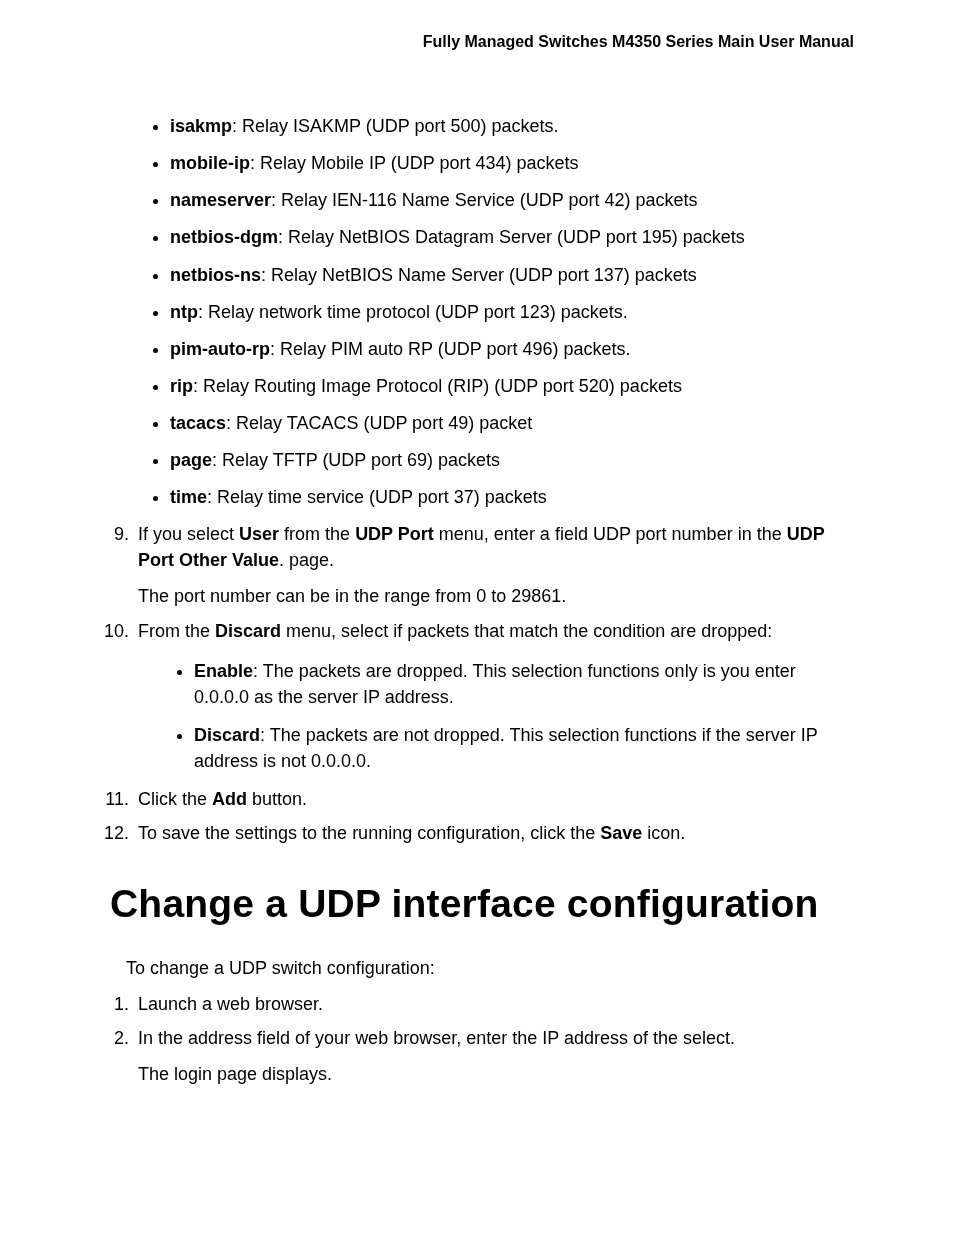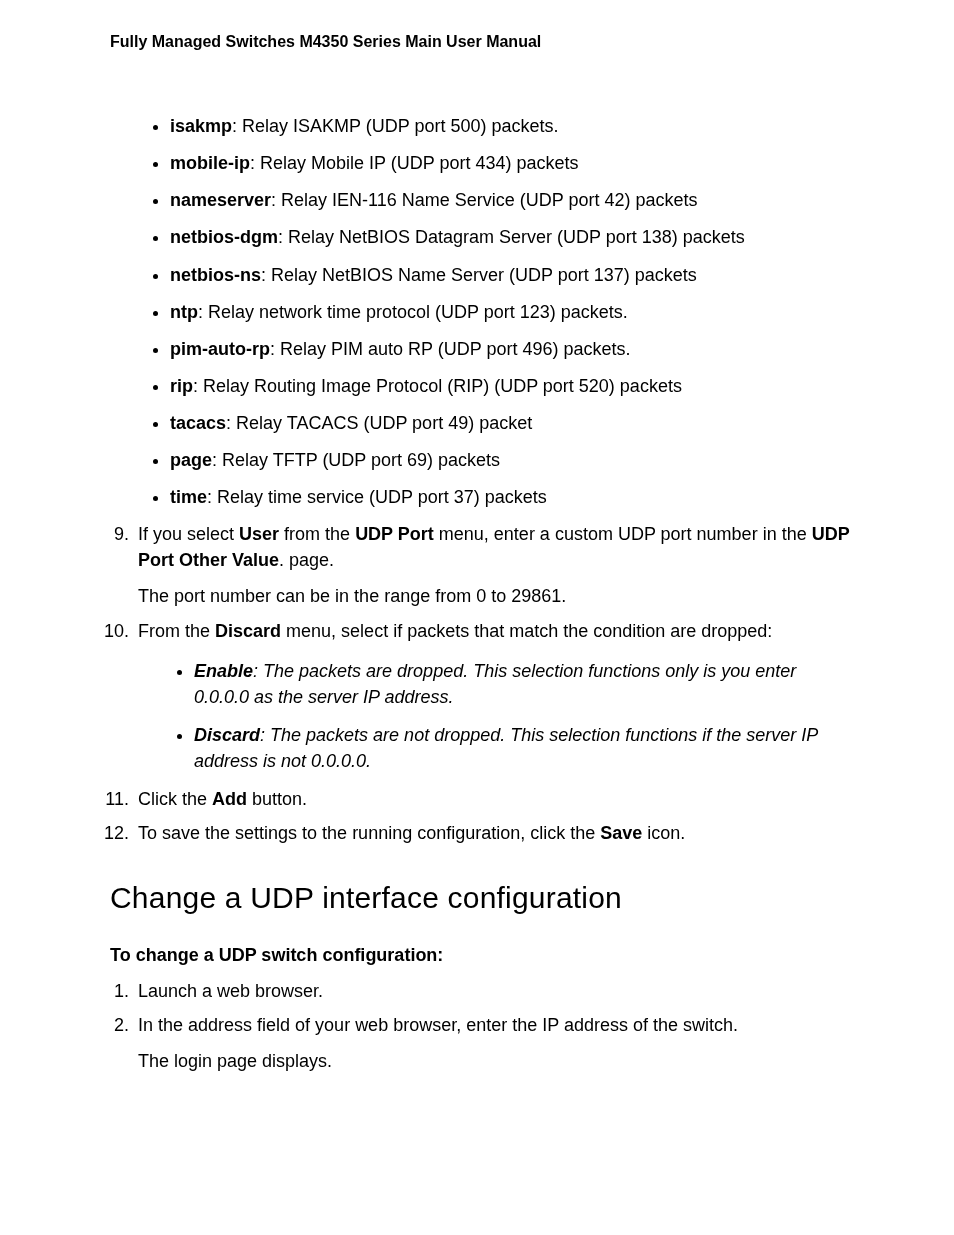--- a/index.html
+++ b/index.html
@@ -10,21 +10,21 @@
     padding: 0;
     width: 954px;
     font-size: 18px;
     line-height: 1.45;
   }
   .page {
     padding: 30px 100px 40px 110px;
     box-sizing: border-box;
   }
   .header-title {
-    text-align: left;
+    text-align: right;
     font-weight: bold;
     font-size: 16px;
     margin-bottom: 60px;
   }
   ul.bullets {
     list-style: disc;
     padding-left: 60px;
     margin: 0 0 6px 0;
   }
   ul.bullets li {
@@ -42,61 +42,60 @@
   ol.numbered > li > p {
     margin: 10px 0 0 0;
   }
   ol.numbered ul {
     list-style: disc;
     padding-left: 56px;
     margin: 14px 0 10px 0;
   }
   ol.numbered ul li {
     margin-bottom: 12px;
-    font-style: italic;
   }
   h2.section-heading {
-    font-weight: 400;
-    font-size: 30px;
+    font-weight: 700;
+    font-size: 39px;
     margin: 30px 0 22px 0;
     letter-spacing: 0.2px;
   }
   .subhead {
-    font-weight: bold;
-    margin: 0 0 10px 0;
+    font-weight: normal;
+    margin: 0 0 10px 16px;
   }
   .link {
     text-decoration: underline;
   }
   .bold { font-weight: bold; }
 </style>
 </head>
 <body>
 
 <div class="page">
 
   <div class="header-title">Fully Managed Switches M4350 Series Main User Manual</div>
 
   <ul class="bullets">
     <li><span class="bold">isakmp</span><span>: Relay ISAKMP (UDP port 500) packets.</span></li>
     <li><span class="bold">mobile-ip</span><span>: Relay Mobile IP (UDP port 434) packets</span></li>
     <li><span class="bold">nameserver</span><span>: Relay IEN-116 Name Service (UDP port 42) packets</span></li>
-    <li><span class="bold">netbios-dgm</span><span>: Relay NetBIOS Datagram Server (UDP port 138) packets</span></li>
+    <li><span class="bold">netbios-dgm</span><span>: Relay NetBIOS Datagram Server (UDP port 195) packets</span></li>
     <li><span class="bold">netbios-ns</span><span>: Relay NetBIOS Name Server (UDP port 137) packets</span></li>
     <li><span class="bold">ntp</span><span>: Relay network time protocol (UDP port 123) packets.</span></li>
     <li><span class="bold">pim-auto-rp</span><span>: Relay PIM auto RP (UDP port 496) packets.</span></li>
     <li><span class="bold">rip</span><span>: Relay Routing Image Protocol (RIP) (UDP port 520) packets</span></li>
     <li><span class="bold">tacacs</span><span>: Relay TACACS (UDP port 49) packet</span></li>
     <li><span class="bold">page</span><span>: Relay TFTP (UDP port 69) packets</span></li>
     <li><span class="bold">time</span><span>: Relay time service (UDP port 37) packets</span></li>
   </ul>
 
   <ol class="numbered" start="9">
     <li>
-      <span>If you select </span><span class="bold">User</span><span> from the </span><span class="bold">UDP Port</span><span> menu, enter a custom UDP port number in the </span><span class="bold">UDP Port Other Value</span><span>. page.</span>
+      <span>If you select </span><span class="bold">User</span><span> from the </span><span class="bold">UDP Port</span><span> menu, enter a field UDP port number in the </span><span class="bold">UDP Port Other Value</span><span>. page.</span>
       <p>The port number can be in the range from 0 to 29861.</p>
     </li>
     <li>
       <span>From the </span><span class="bold">Discard</span><span> menu, select if packets that match the condition are dropped:</span>
       <ul>
         <li><span class="bold">Enable</span><span>: The packets are dropped. This selection functions only is you enter 0.0.0.0 as the server IP address.</span></li>
         <li><span class="bold">Discard</span><span>: The packets are not dropped. This selection functions if the server IP address is not 0.0.0.0.</span></li>
       </ul>
     </li>
     <li>
@@ -107,19 +106,19 @@
     </li>
   </ol>
 
   <h2 class="section-heading">Change a UDP interface configuration</h2>
 
   <p class="subhead">To change a UDP switch configuration:</p>
 
   <ol class="numbered">
     <li>Launch a web browser.</li>
     <li>
-      <span>In the address field of your web browser, enter the IP address of the switch.</span>
+      <span>In the address field of your web browser, enter the IP address of the select.</span>
       <p>The login page displays.</p>
     </li>
 
   </ol>
 
 </div>
 
 </body></html>

